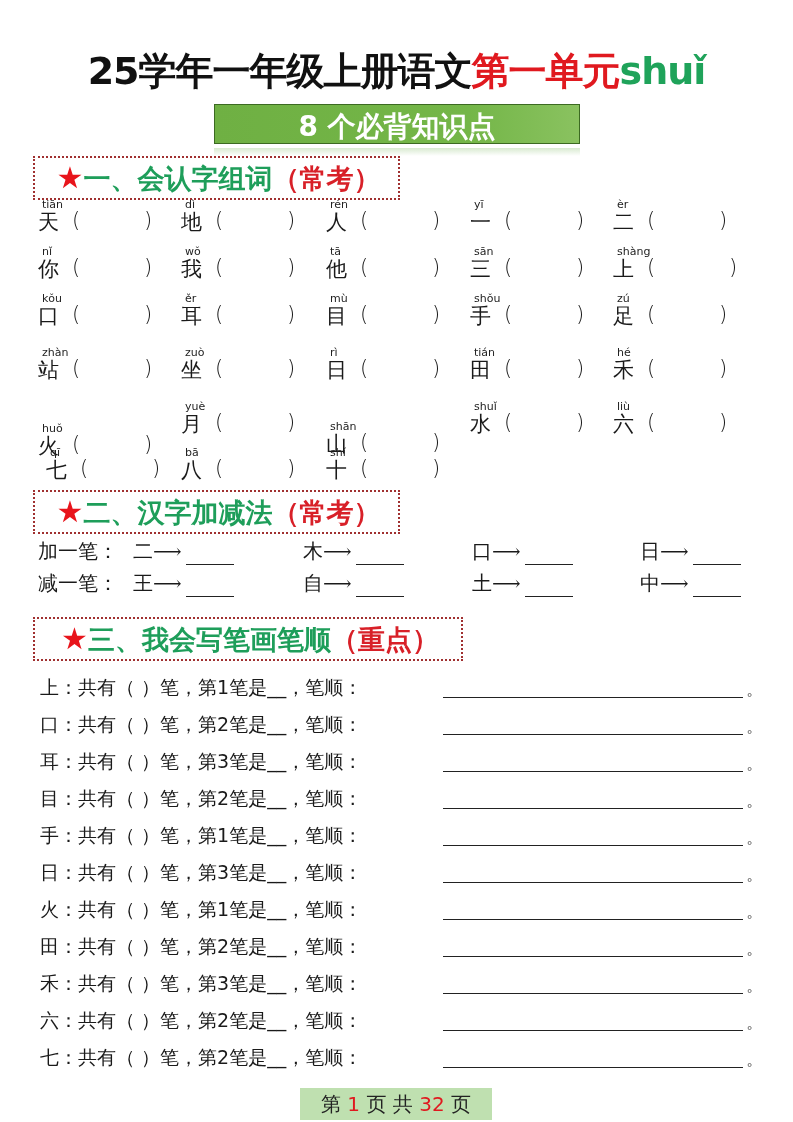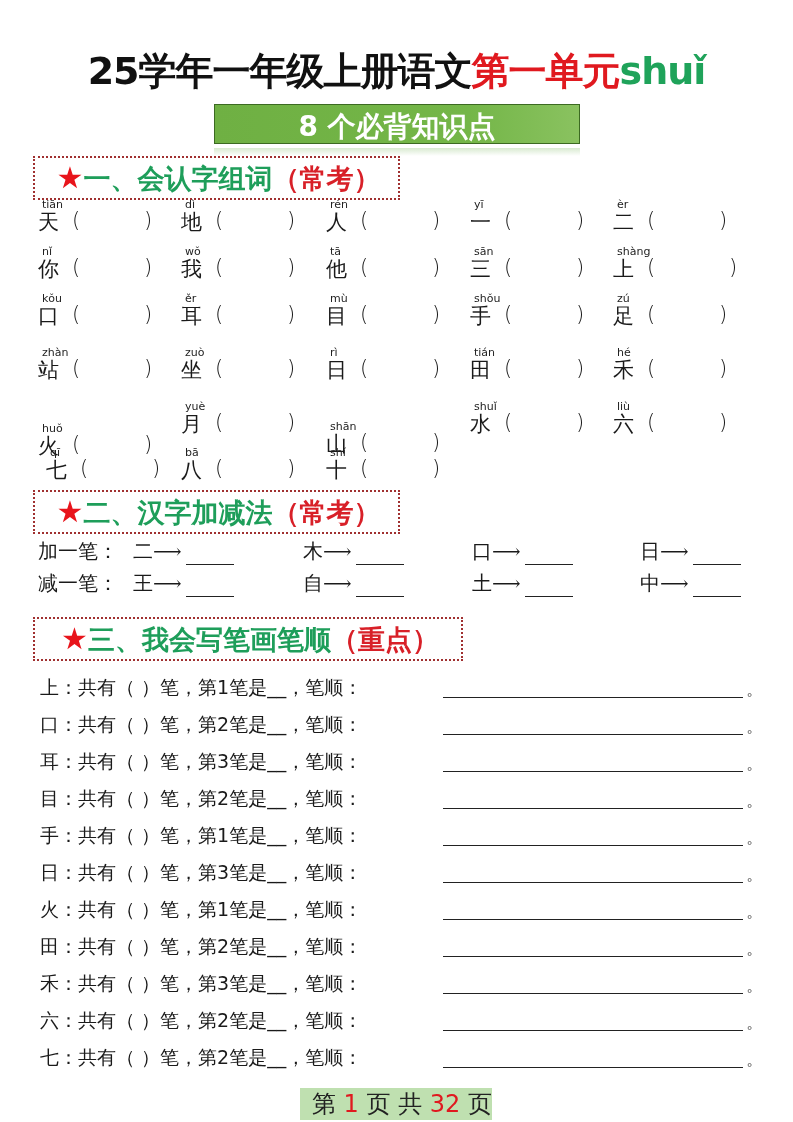--- a/index.html
+++ b/index.html
@@ -37,22 +37,22 @@
   
   .s2-text { font-size:20px; font-family:"DejaVu Serif", serif; white-space:nowrap; }
   .blank { display:inline-block; border-bottom:1.5px solid #222; height:18px; vertical-align:bottom; }
 
   
   .s3-row { left:40px; font-size:19px; white-space:nowrap; height:30px; width:730px; }
   .s3-row .line { position:absolute; left:403px; top:22px; width:300px; border-bottom:1.5px solid #222; }
   .s3-row .dot { position:absolute; left:706px; top:3px; font-size:17px; }
 
   
-  #footer { left:300px; top:1088px; width:192px; height:32px; background:#bfe0b0; font-size:24px;
-            line-height:32px; text-align:right; white-space:nowrap; color:#222; }
+  #footer { left:300px; top:1088px; width:192px; height:32px; background:#bfe0b0; font-size:20px;
+            line-height:32px; text-align:center; white-space:nowrap; color:#222; }
   #footer .num { color:#e0191f; }
 </style>
 </head>
 <body>
 
 <div id="title" class="abs">
   <span class="t-black">25学年一年级上册语文</span><span class="t-red">第一单元</span><span class="t-green">shuǐ</span>
 </div>
 
 <div id="banner" class="abs">8 个必背知识点</div>

